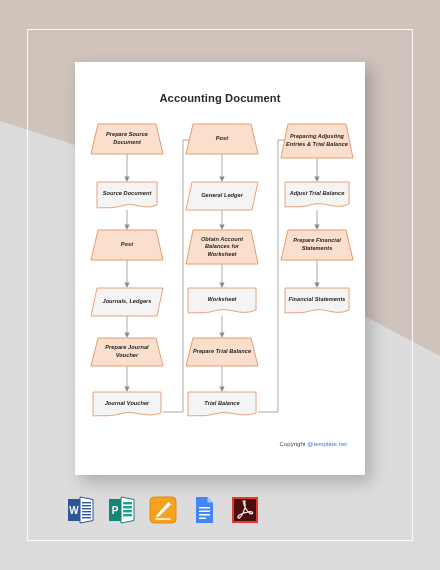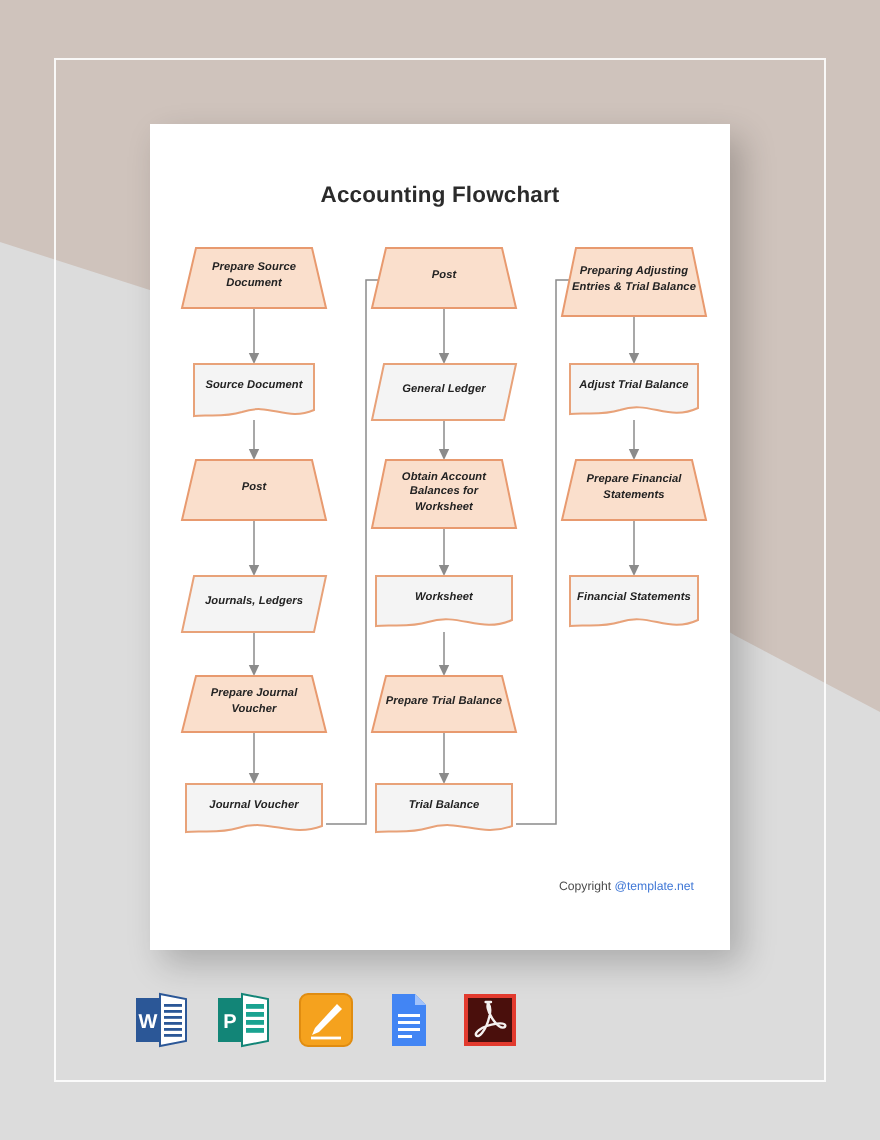--- a/index.html
+++ b/index.html
@@ -68,21 +68,21 @@
 <body>
 
 <div id="bg">
   <div class="taupe"></div>
   <div class="greyWedge"></div>
 </div>
 <div id="frame"></div>
 
 <div id="card">
 
-  <div id="title">Accounting Flowchart</div>
+  <div id="title">Accounting Document</div>
 
   <svg id="conn" viewBox="0 0 290 413">
 
     <line x1="52" y1="92" x2="52" y2="116"></line>
       <polygon points="52,120 49.4,114.5 54.6,114.5"></polygon>
     <line x1="52" y1="148" x2="52" y2="164"></line>
       <polygon points="52,168 49.4,162.5 54.6,162.5"></polygon>
     <line x1="52" y1="198" x2="52" y2="222"></line>
       <polygon points="52,226 49.4,220.5 54.6,220.5"></polygon>
     <line x1="52" y1="254" x2="52" y2="272"></line>

